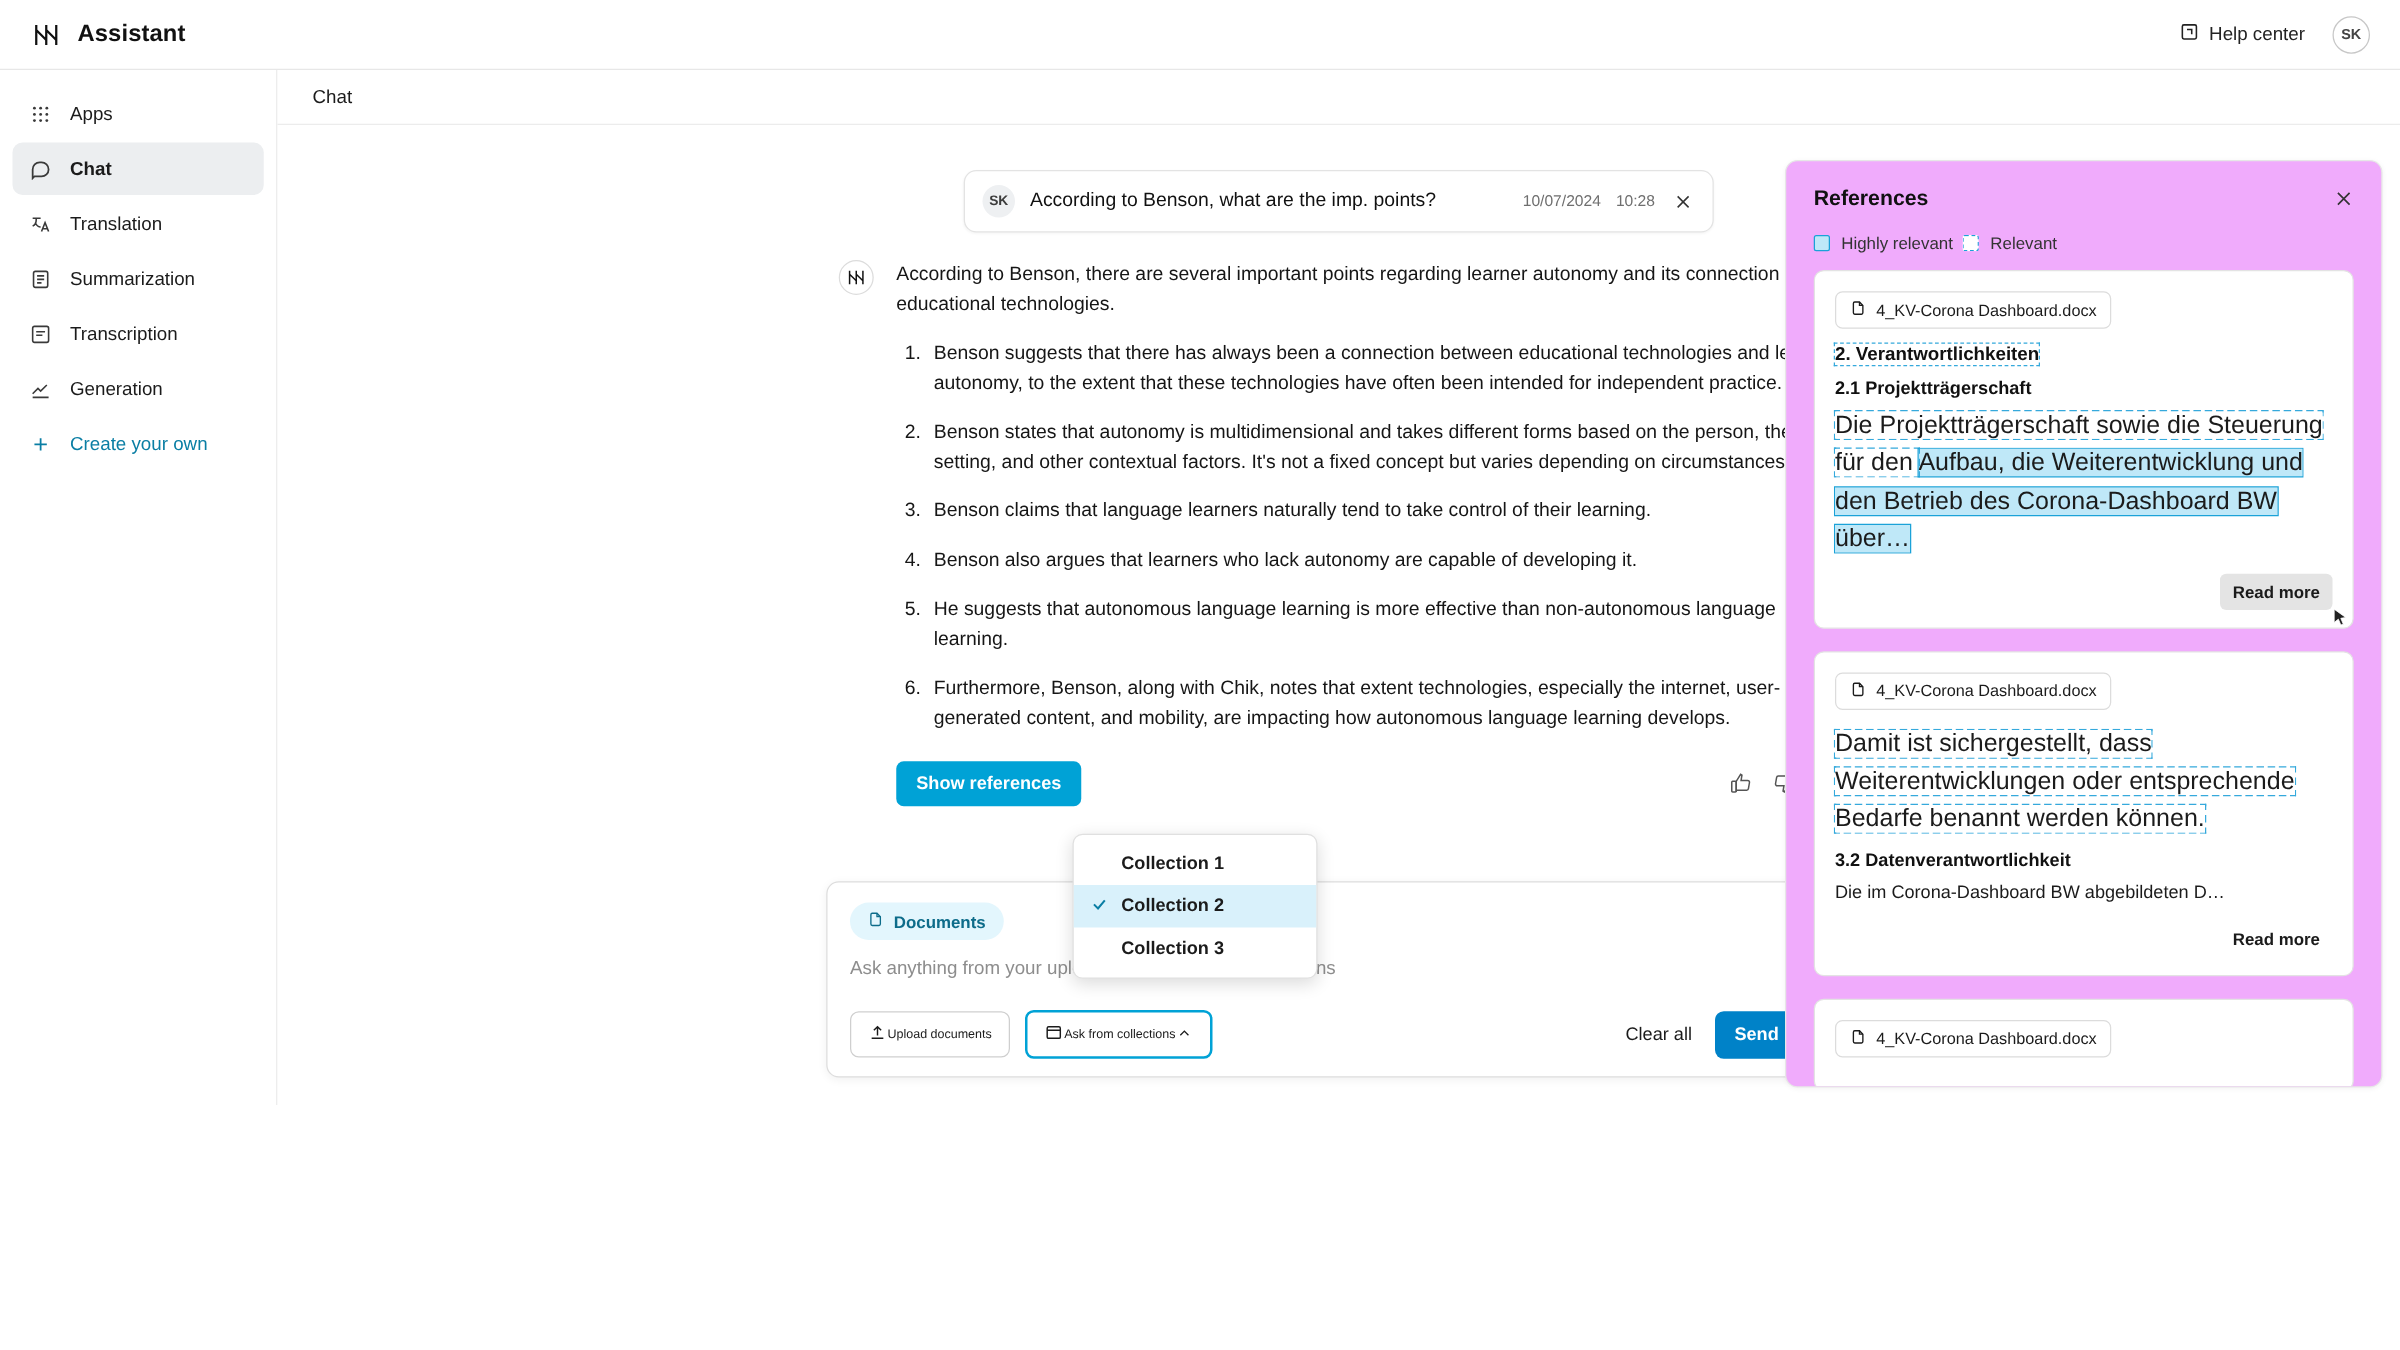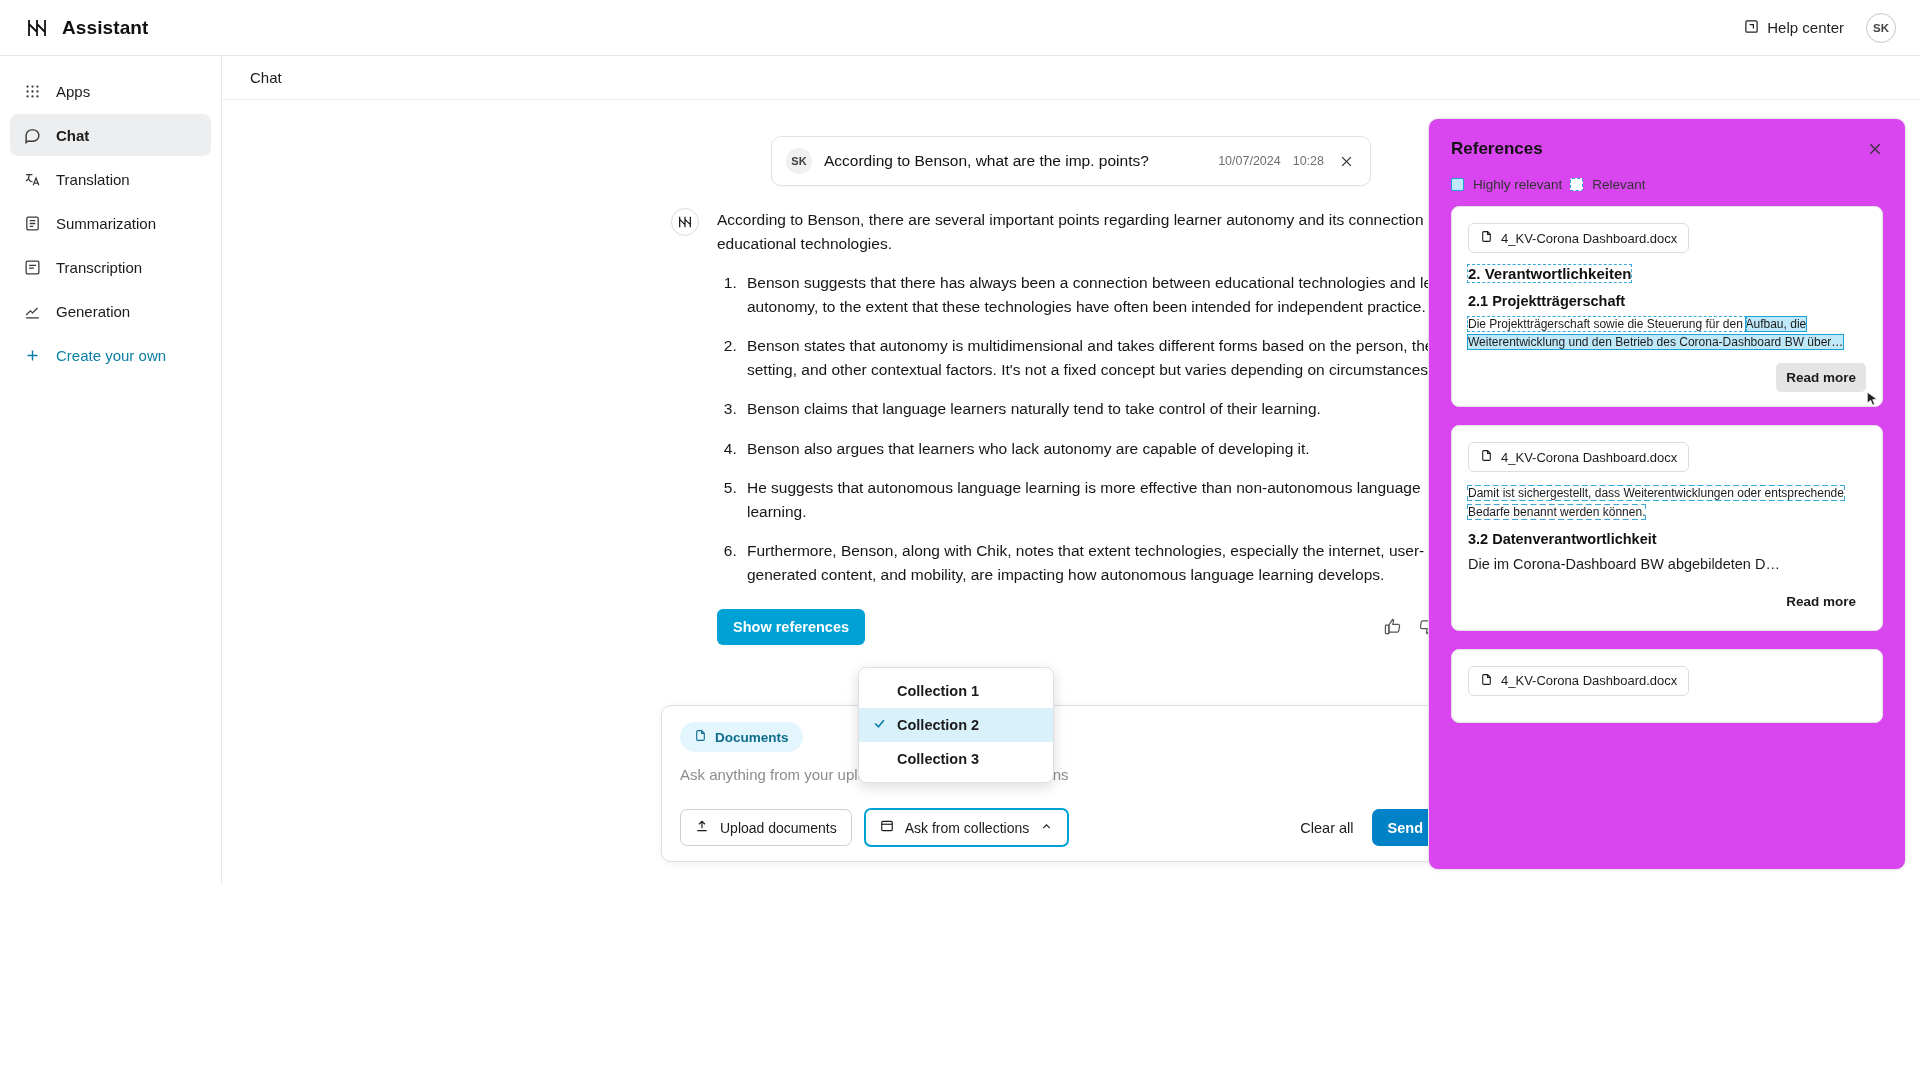--- a/index.html
+++ b/index.html
@@ -114,23 +114,23 @@
     display: inline-flex; align-items: center; gap: 8px;
     background: #e3f6fd; color: #0d6c8a; border-radius: 16px;
     font-size: 13.5px; font-weight: 600; padding: 7px 14px;
   }
   .composer-input {
     margin-top: 14px; font-size: 15px; color: #8d8d8d;
     height: 26px;
   }
   .composer-bottom { display: flex; align-items: center; margin-top: 16px; gap: 12px; }
   .btn-outline {
-    display: inline-flex; align-items: center; gap: 11px;
+    display: inline-flex; align-items: center; gap: 1px;
     border: 1px solid #cfcfcf; border-radius: 7px; background: #fff;
-    font-size: 14px; color: #1b1b1b; padding: 9px 14px; cursor: pointer;
+    font-size: 10px; color: #1b1b1b; padding: 9px 14px; cursor: pointer;
     font-family: "Liberation Sans", sans-serif;
   }
   .btn-outline.focused { border: 2px solid #00a2d6; }
   .spacer { flex: 1; }
   .btn-clear {
     background: transparent; border: none; font-size: 14.5px; color: #1b1b1b; cursor: pointer;
     font-family: "Liberation Sans", sans-serif; padding: 9px 6px;
   }
   .btn-send {
     display: inline-flex; align-items: center; gap: 9px;
@@ -151,22 +151,22 @@
     display: flex; align-items: center; gap: 10px;
     font-size: 14.5px; color: #1b1b1b;
     padding: 9px 14px 9px 14px; cursor: pointer; font-weight: bold;
   }
   .dd-item .check { width: 14px; color: #0a7ea4; font-size: 13px; }
   .dd-item.selected { background: #d9f1fb; font-weight: 700; }
 
   
   .refs {
     width: 478px; min-width: 478px;
-    background: #d946ef; border-left: 1px solid #e7e7e7;
-    margin: 18px 14px 14px 0; border-radius: 10px;
+    background: #f0abfc; border-left: 1px solid #e7e7e7;
+    margin: 28px 14px 14px 0; border-radius: 10px;
     border: 1px solid #e7e7e7;
     box-shadow: 0 1px 4px rgba(0,0,0,.05);
     display: flex; flex-direction: column; overflow: hidden;
     position: absolute; right: 0; top: 0; bottom: 0;
   }
   .refs-header {
     display: flex; align-items: center; justify-content: space-between;
     padding: 20px 22px 10px 22px;
   }
   .refs-title { font-size: 17px; font-weight: 600; color: #111; }
@@ -181,21 +181,21 @@
     border: 1px solid #e3e3e3; border-radius: 8px; background: #fff;
     padding: 16px 16px 14px 16px; margin-bottom: 18px;
   }
   .doc-pill {
     display: inline-flex; align-items: center; gap: 8px;
     border: 1px solid #dcdcdc; border-radius: 6px; background: #fff;
     font-size: 13px; color: #1b1b1b; padding: 6px 11px; margin-bottom: 12px;
   }
   .ref-h-strong { font-size: 15px; font-weight: 700; color: #111; display: inline; }
   .ref-sub { font-size: 14.5px; font-weight: 700; color: #111; margin: 10px 0 6px 0; }
-  .ref-text { font-size: 12px; line-height: 1.52; color: #1b1b1b; }
+  .ref-text { font-size: 20px; line-height: 1.52; color: #1b1b1b; }
   .hl-solid { background: #bfe8f8; outline: 1px solid #1ba2d8; box-decoration-break: clone; -webkit-box-decoration-break: clone; }
   .hl-dash { outline: 1px dashed #35a9dc; box-decoration-break: clone; -webkit-box-decoration-break: clone; }
   .read-more-row { display: flex; justify-content: flex-end; margin-top: 12px; }
   .read-more {
     font-size: 13.5px; font-weight: 600; color: #1b1b1b; cursor: pointer;
     padding: 7px 10px; border-radius: 5px;
   }
   .read-more.hovered { background: #e4e4e4; position: relative; }
   .cursor {
     position: absolute; right: -14px; bottom: -18px;

